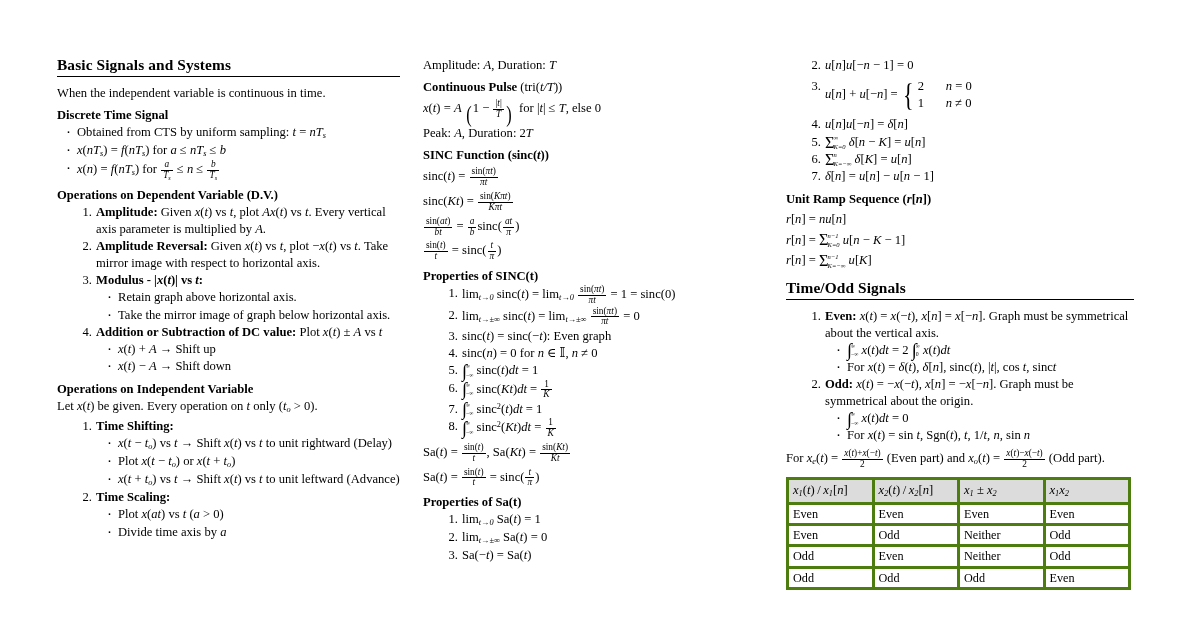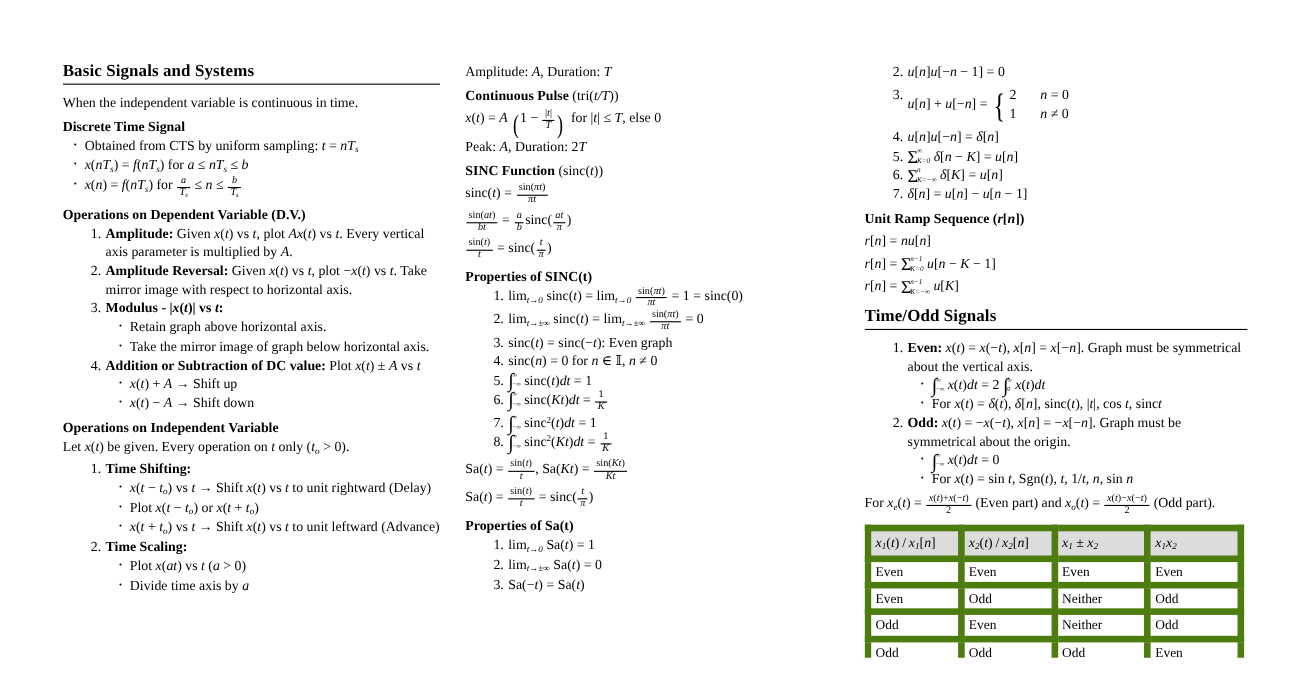--- a/index.html
+++ b/index.html
@@ -197,21 +197,21 @@
   }
 
   
   table.parity {
     border-collapse: collapse;
     margin-top: 7px;
     width: 345px;
     table-layout: fixed;
   }
   table.parity th, table.parity td {
-    border: 6px solid #4d7c0f;
+    border: 3px solid #4d7c0f;
     font-size: 12.2px;
     padding: 1px 4px;
     text-align: left;
     line-height: 1.32;
     font-weight: normal;
   }
   table.parity thead th {
     background: #dcdcdc;
     font-size: 12.6px;
     padding: 2px 4px;
@@ -275,22 +275,23 @@
     </div>
 
     <div class="col mid">
 
       <p class="body">Amplitude: <span class="m">A</span>, Duration: <span class="m">T</span></p>
 
       <h2 class="sub"><span>Continuous Pulse</span> <span style="font-weight:normal">(tri(<span class="m">t/T</span>))</span></h2>
       <p class="eq"><span class="m">x</span>(<span class="m">t</span>) = <span class="m">A</span> <span class="pbig">(</span>1 − <span class="frac"><span class="n">|<span class="m">t</span>|</span><span class="d m">T</span></span><span class="pbig">)</span>&nbsp; for |<span class="m">t</span>| ≤ <span class="m">T</span>, else 0</p>
       <p class="body">Peak: <span class="m">A</span>, Duration: 2<span class="m">T</span></p>
 
-      <h2 class="sub"><span>SINC Function</span> <span style="font-weight:normal">(sinc(<span class="m">t</span>))</span></h2>
+      <h2 class="sub"><span>SINC Function</span> <span style="font-weight:bold">(sinc(<span class="m">t</span>))</span></h2>
       <p class="eq">sinc(<span class="m">t</span>) = <span class="frac"><span class="n">sin(<span class="m">πt</span>)</span><span class="d m">πt</span></span></p>
+      <p class="eq">sinc(<span class="m">Kt</span>) = <span class="frac"><span class="n">sin(<span class="m">Kπt</span>)</span><span class="d m">Kπt</span></span></p>
       <p class="eq"><span class="frac"><span class="n">sin(<span class="m">at</span>)</span><span class="d m">bt</span></span> = <span class="frac"><span class="n m">a</span><span class="d m">b</span></span>sinc(<span class="frac"><span class="n m">at</span><span class="d m">π</span></span>)</p>
       <p class="eq"><span class="frac"><span class="n">sin(<span class="m">t</span>)</span><span class="d m">t</span></span> = sinc(<span class="frac"><span class="n m">t</span><span class="d m">π</span></span>)</p>
 
       <h2 class="sub">Properties of SINC(t)</h2>
       <ol class="num">
         <li><span class="lim">lim<span class="limsub">t→0</span></span> sinc(<span class="m">t</span>) = <span class="lim">lim<span class="limsub">t→0</span></span> <span class="frac"><span class="n">sin(<span class="m">πt</span>)</span><span class="d m">πt</span></span> = 1 = sinc(0)</li>
         <li><span class="lim">lim<span class="limsub">t→±∞</span></span> sinc(<span class="m">t</span>) = <span class="lim">lim<span class="limsub">t→±∞</span></span> <span class="frac"><span class="n">sin(<span class="m">πt</span>)</span><span class="d m">πt</span></span> = 0</li>
         <li>sinc(<span class="m">t</span>) = sinc(−<span class="m">t</span>): Even graph</li>
         <li>sinc(<span class="m">n</span>) = 0 for <span class="m">n</span> ∈ 𝕀, <span class="m">n</span> ≠ 0</li>
         <li><span class="intg">∫</span><span class="intlim"><span class="hi">∞</span><span class="lo">−∞</span></span> sinc(<span class="m">t</span>)<span class="m">dt</span> = 1</li>

